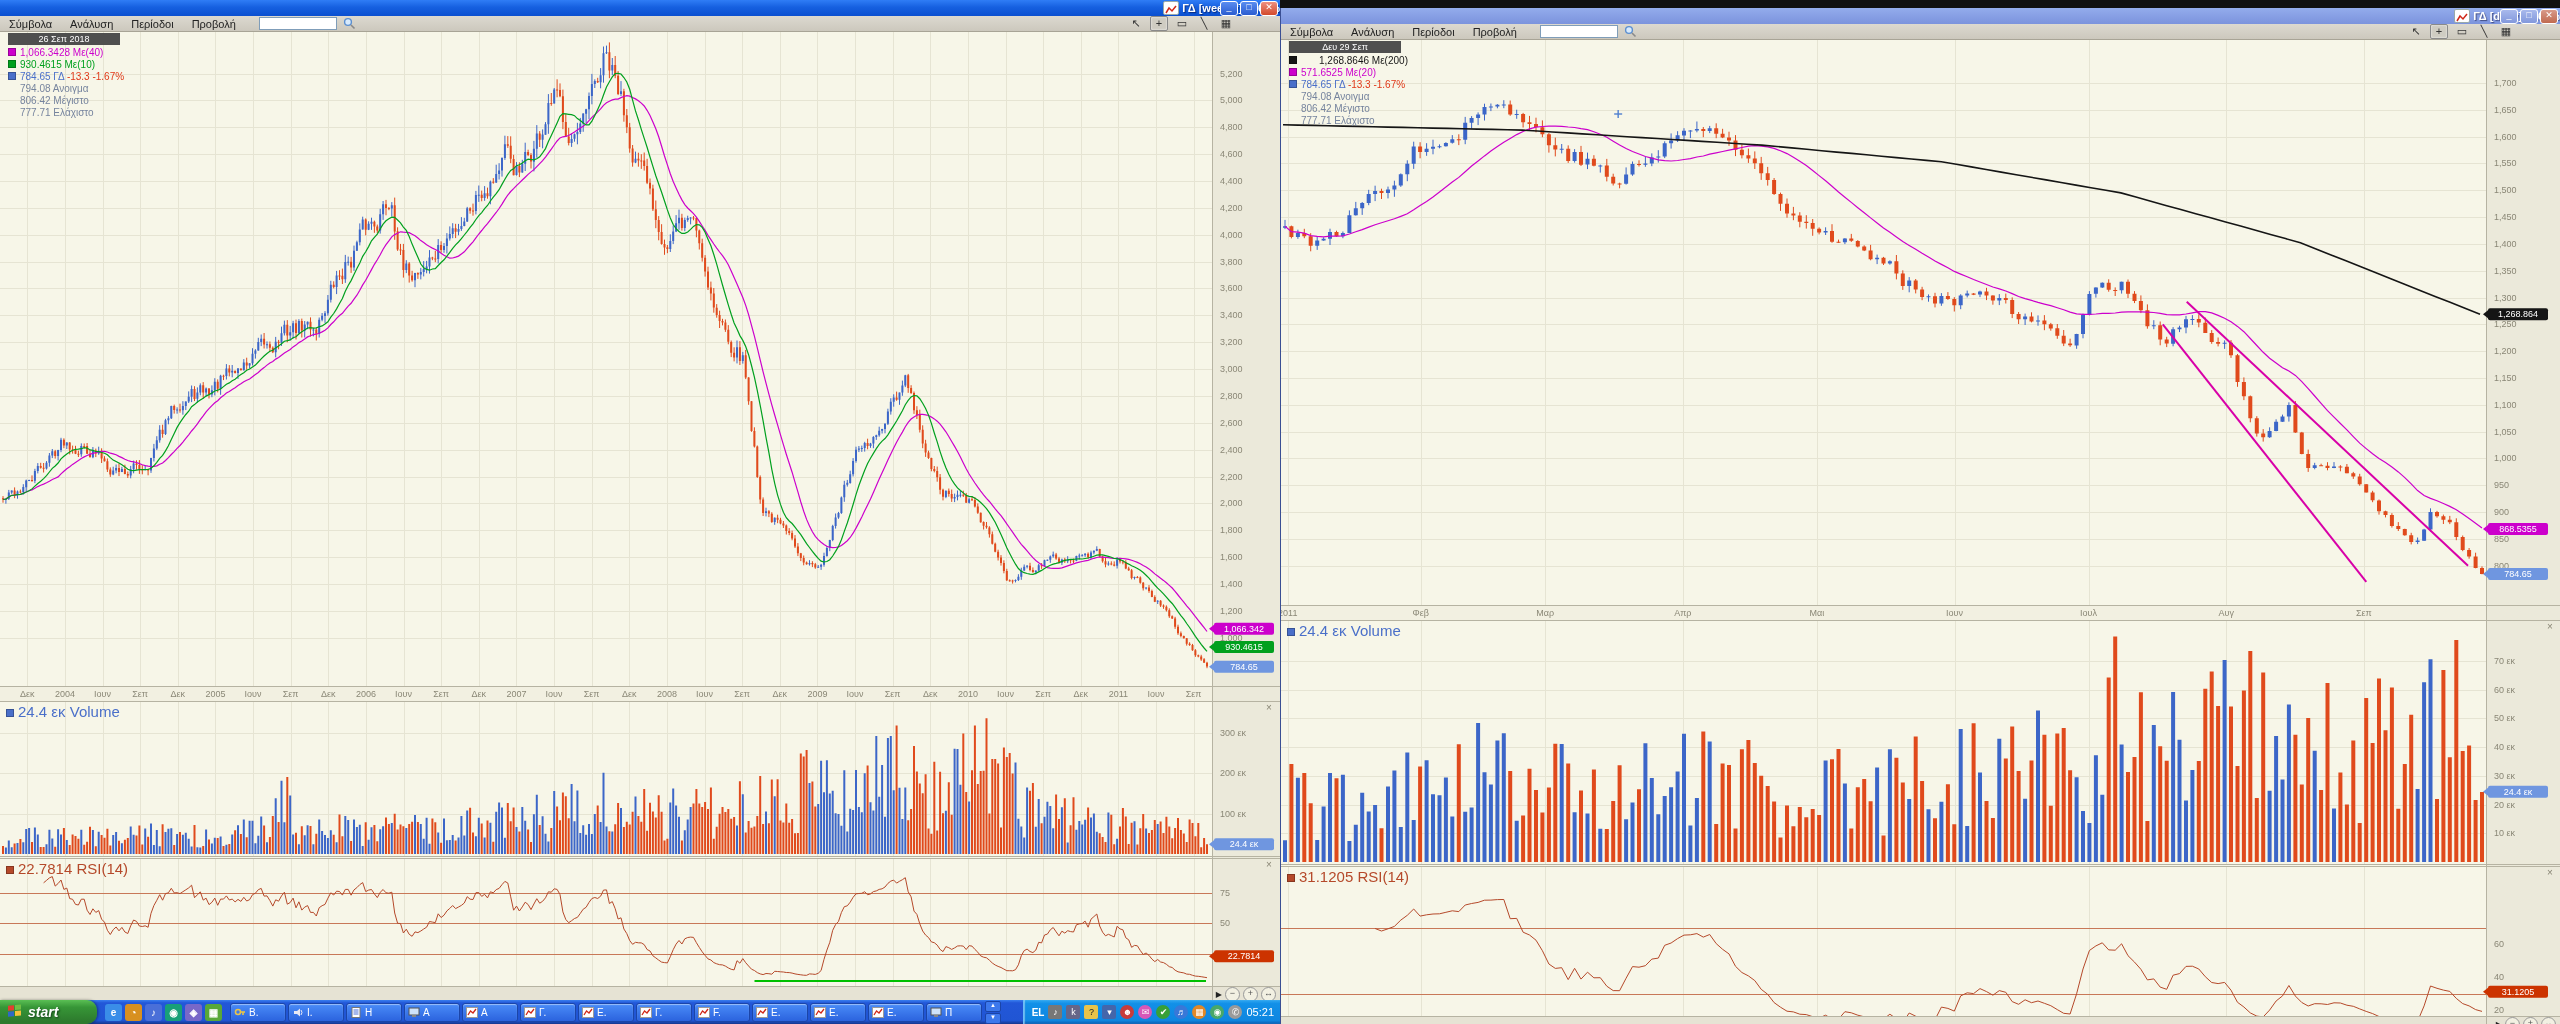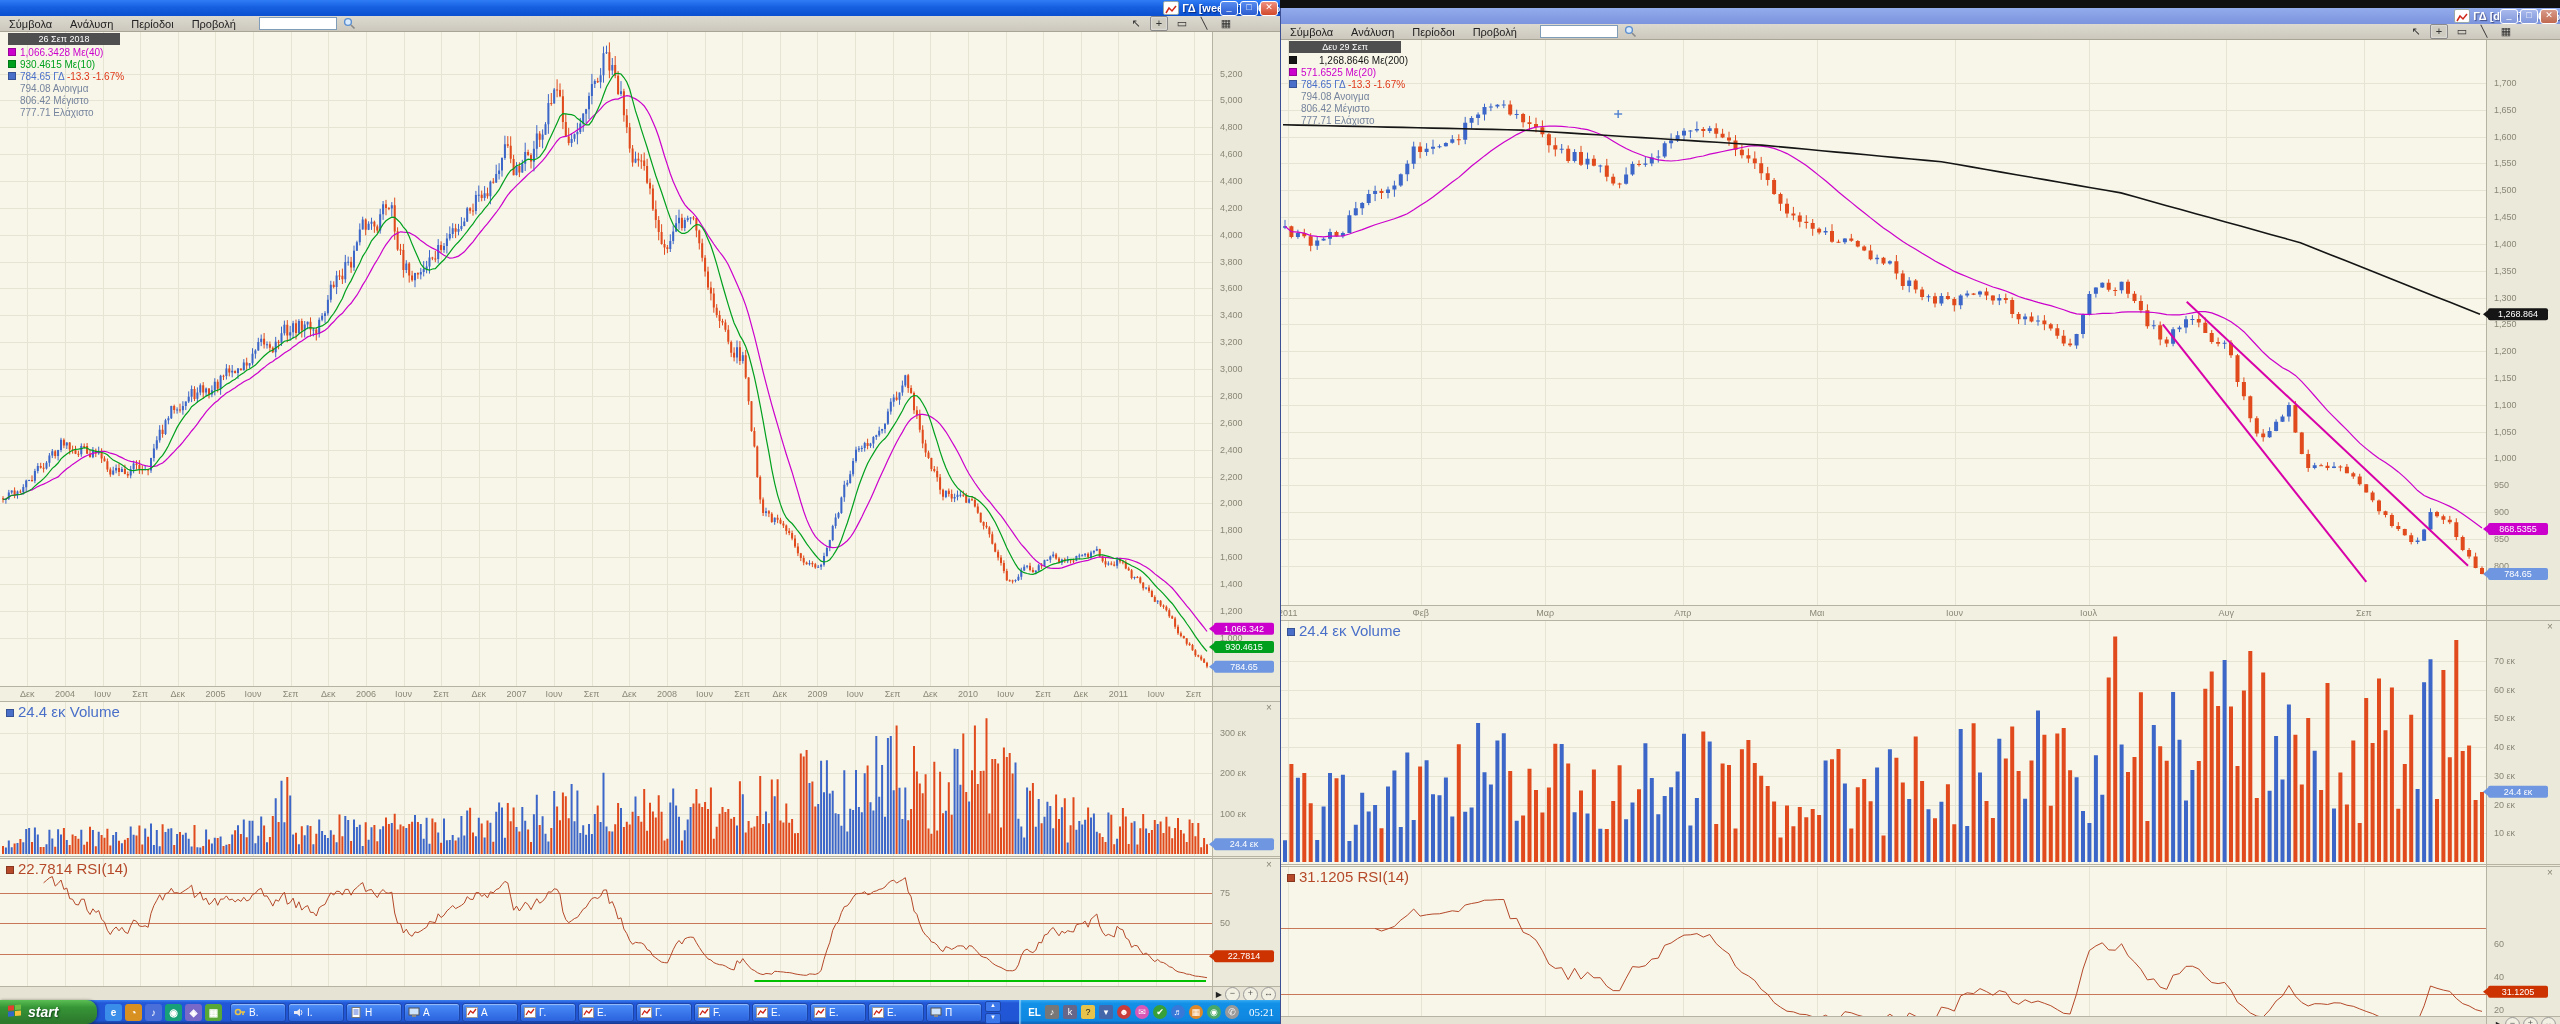--- a/index.html
+++ b/index.html
@@ -60,21 +60,21 @@
     padding:0 3px;box-sizing:border-box;box-shadow:inset 0 1px 1px rgba(255,255,255,.45);}
   .scrollers{display:flex;flex-direction:column;margin-left:3px;gap:1px;}
   .scr{width:14px;height:9px;background:#3c78ec;border:1px solid #1b45a8;color:#fff;font-size:6px;
     line-height:7px;text-align:center;border-radius:2px;}
   .tray{margin-left:auto;height:24px;display:flex;align-items:center;gap:4px;padding:0 6px 0 8px;
     background:linear-gradient(180deg,#31a8f0 0%,#1290e8 15%,#0e86e0 85%,#0a5cb0 100%);
     border-left:1px solid #6ac0f8;box-shadow:inset 1px 0 1px rgba(255,255,255,.4);}
   .trlang{color:#fff;font-size:10px;font-weight:bold;}
   .tricon{width:14px;height:14px;border-radius:2px;font-size:9px;color:#fff;text-align:center;
     line-height:14px;}
-  .trclock{color:#fff;font-size:11px;margin-left:6px;font-family:Liberation Serif, serif;}
+  .trclock{color:#fff;font-size:11px;margin-left:0;}
 </style>
 </head>
 <body>
 
 <div class="screen">
 
   <div class="window" id="win0" style="left:0;top:0;width:1280px;height:1000px">
     <div class="titlebar">
       <span class="ticon">
         <svg width="12" height="10" style="margin:1px">

